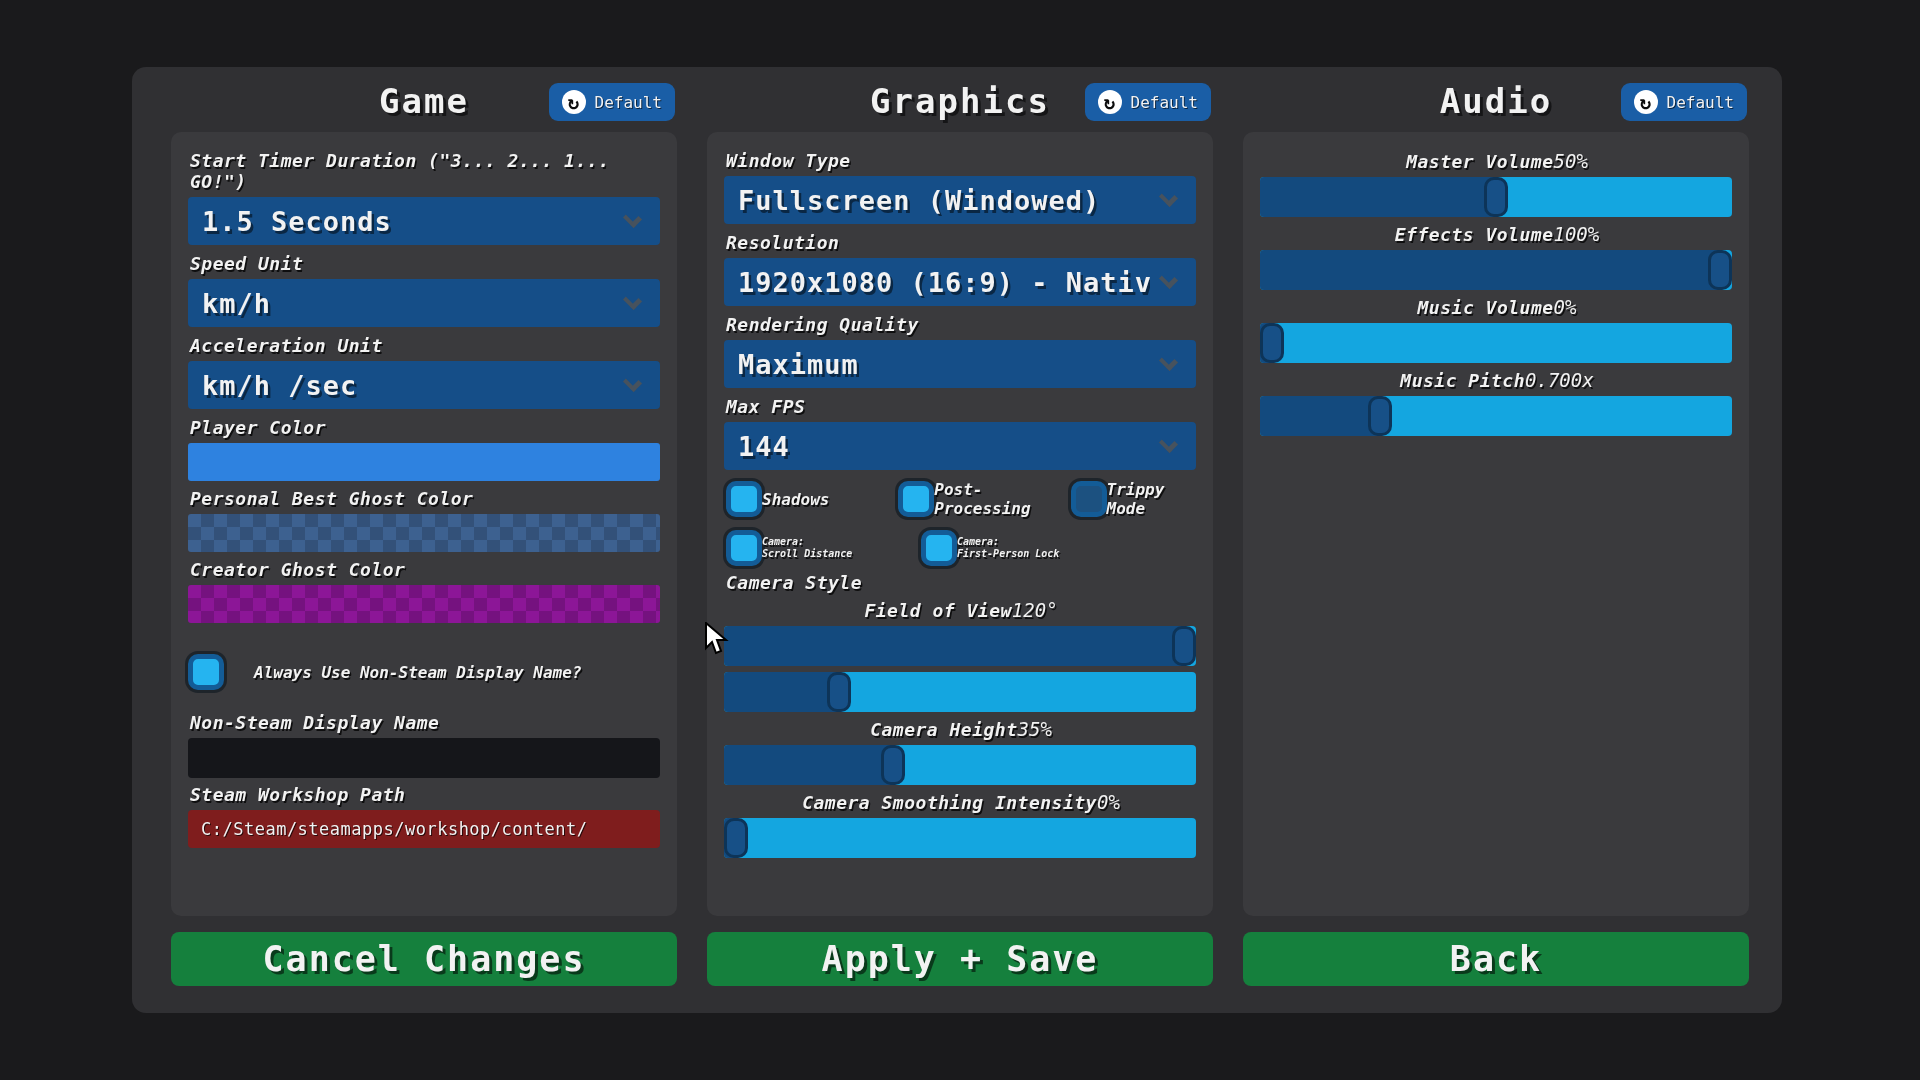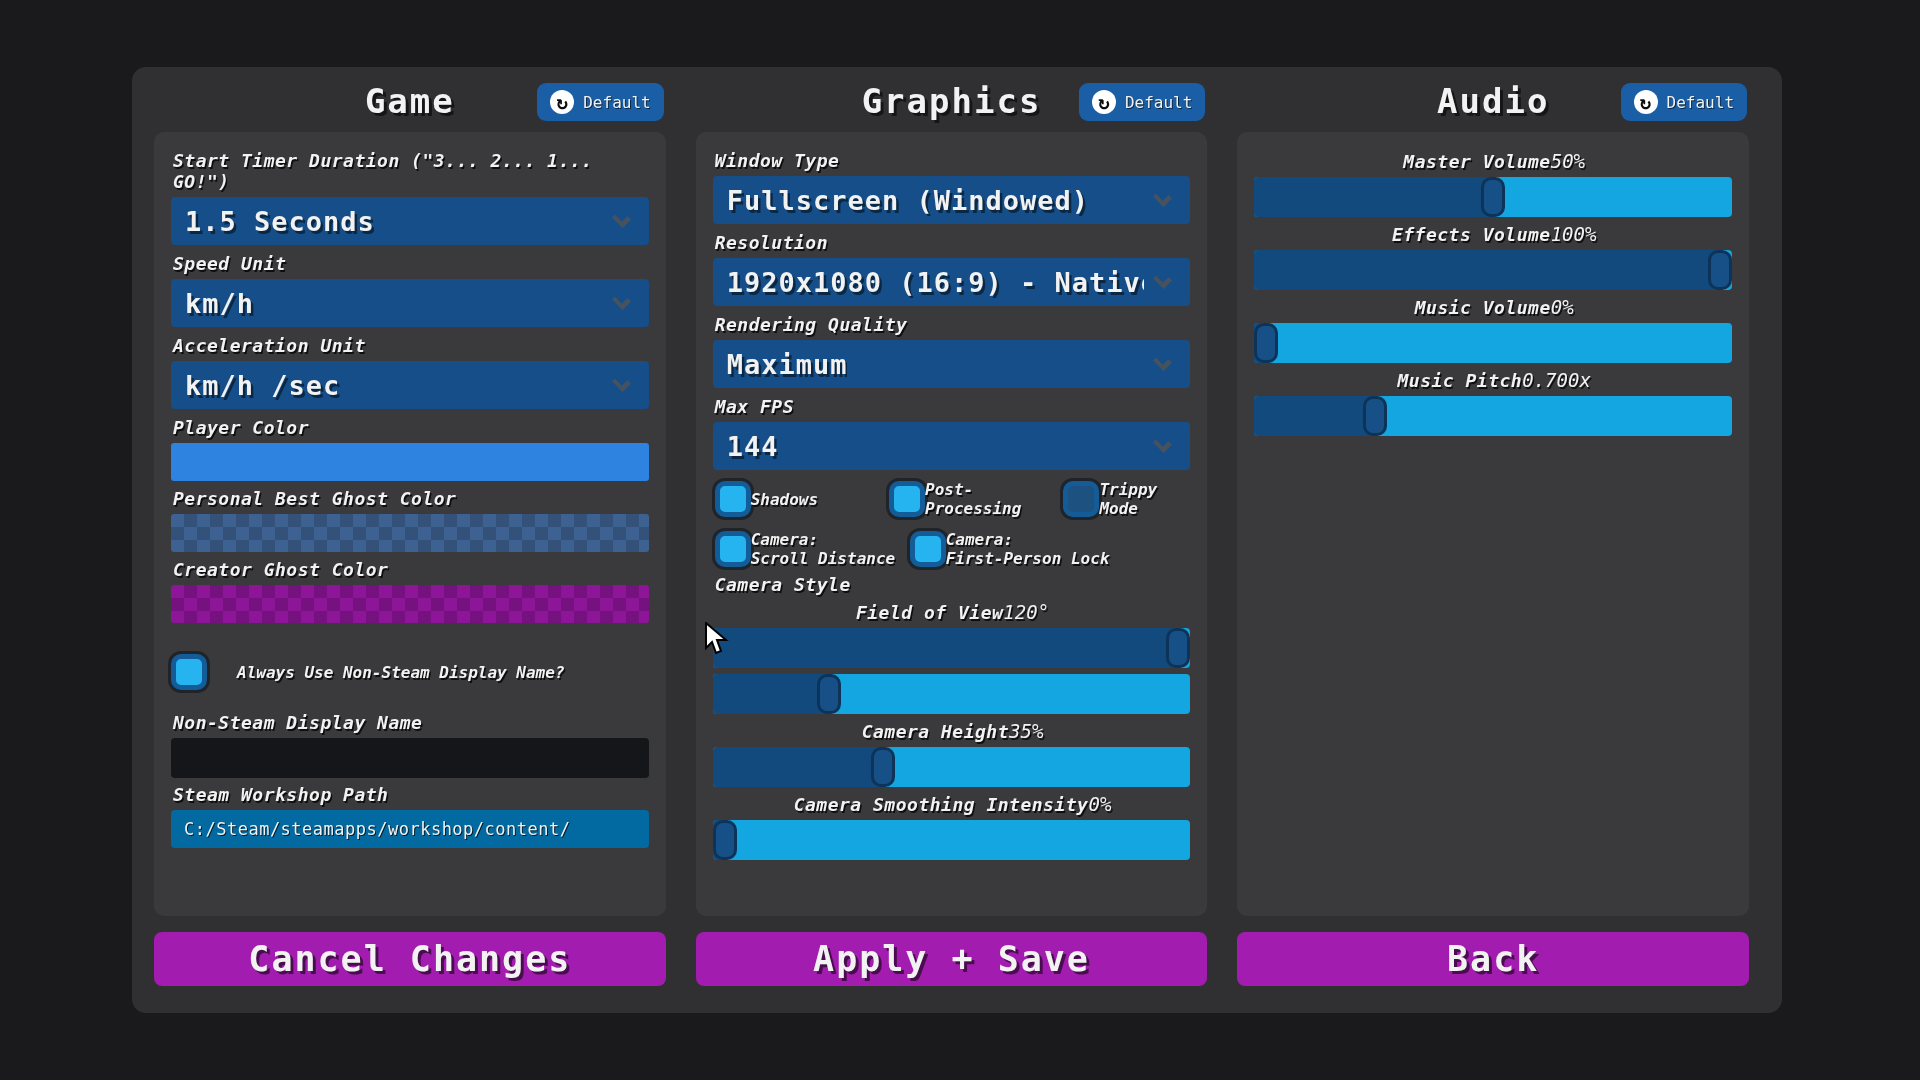--- a/index.html
+++ b/index.html
@@ -1,19 +1,19 @@
 <!DOCTYPE html>
 <html><head>
 <meta charset="utf-8">
 <style>
   * { margin:0; padding:0; box-sizing:border-box; }
   html,body { width:1920px; height:1080px; overflow:hidden; background:#1a1a1c;
     font-family:"DejaVu Sans Mono", monospace; color:#f2f2f2; }
   .panel { position:absolute; left:132px; top:67px; width:1650px; height:946px;
-    background:#303033; border-radius:14px; padding:12px 33px 27px 22px;
+    background:#303033; border-radius:14px; padding:12px 33px 27px 39px;
     display:flex; gap:30px; }
   .col { display:flex; flex-direction:column; flex:1; min-width:0; }
   .col-header { position:relative; height:48px; flex:0 0 48px; }
   .col-title { position:absolute; left:0; right:0; top:2px; text-align:center;
     font-size:34px; font-weight:bold; letter-spacing:2px;
     text-shadow:3px 3px 0 rgba(0,0,0,.55); }
   .defbtn { position:absolute; right:2px; top:4px; height:38px; padding:0 13px;
     background:#1a5ea6; border-radius:9px; display:flex; align-items:center; gap:9px;
     cursor:pointer; }
   .reset-icon { width:24px; height:24px; border-radius:50%; background:#ffffff;
@@ -39,40 +39,40 @@
     transform:rotate(45deg) scaleY(.8); }
   .swatch { height:38px; border-radius:3px; margin-bottom:7px; cursor:pointer; }
   .checker { background-image:repeating-conic-gradient(rgba(0,0,0,.16) 0% 25%, transparent 0% 50%);
     background-size:26px 26px; }
   .cbrow { display:flex; align-items:center; gap:30px; }
   .cb { width:36px; height:36px; flex:0 0 36px; border-radius:10px; background:#1c5180;
     border:5px solid #135c97; box-shadow:0 0 0 3px rgba(8,18,28,.55); cursor:pointer; }
   .cb.checked { background:#25b4f0; }
   .cblbl { font-size:16px; font-style:italic; font-weight:bold;
     text-shadow:1.5px 1.5px 0 rgba(0,0,0,.75); }
-  .cblbl.small { font-size:16px; line-height:1.2; }
+  .cblbl.small { font-size:10px; line-height:1.2; }
   .cbgrid { display:flex; margin:10px 0 4px 2px; }
   .cbgrid .cell { width:195px; display:flex; align-items:center; }
   .cbgrid .cell:last-child { width:auto; }
   .cbgrid2 { display:flex; margin:12px 0 6px 2px; }
   .slider { position:relative; height:40px; background:#14a6e0; border-radius:4px;
     margin-bottom:6px; --p:0; cursor:pointer; }
   .slider .darkfill { position:absolute; left:0; top:0; bottom:0;
     width:calc((100% - 24px) * var(--p) + 12px); background:#134a7e;
     border-radius:4px 0 0 4px; }
   .slider .handle { position:absolute; top:0; bottom:0; width:24px;
     left:calc((100% - 24px) * var(--p)); background:#175087;
     border:3px solid #0d3458; border-radius:10px; cursor:grab; }
   .tinput { height:40px; border-radius:4px; margin-bottom:6px; display:flex;
     align-items:center; padding:0 13px; cursor:text; }
   .tinput.dark { background:#15161a; }
-  .tinput.path { background:#0369a1; height:38px; }
+  .tinput.path { background:#7f1d1d; height:38px; }
   .tinput .itxt { font-size:17px; letter-spacing:.5px; white-space:nowrap;
     text-shadow:1px 1px 0 rgba(0,0,0,.7); }
-  .bigbtn { height:54px; flex:0 0 54px; margin-top:16px; background:#a21caf;
+  .bigbtn { height:54px; flex:0 0 54px; margin-top:16px; background:#15803d;
     border-radius:8px; display:flex; align-items:center; justify-content:center;
     font-size:35px; font-weight:bold; letter-spacing:2px; cursor:pointer;
     text-shadow:3px 3px 0 rgba(0,0,0,.55); }
   .spacer-lg { height:24px; }
   .spacer-md { height:16px; }
   .cursor { position:absolute; left:705px; top:622px; z-index:10; pointer-events:none; }
 </style>
 </head>
 <body>
 

